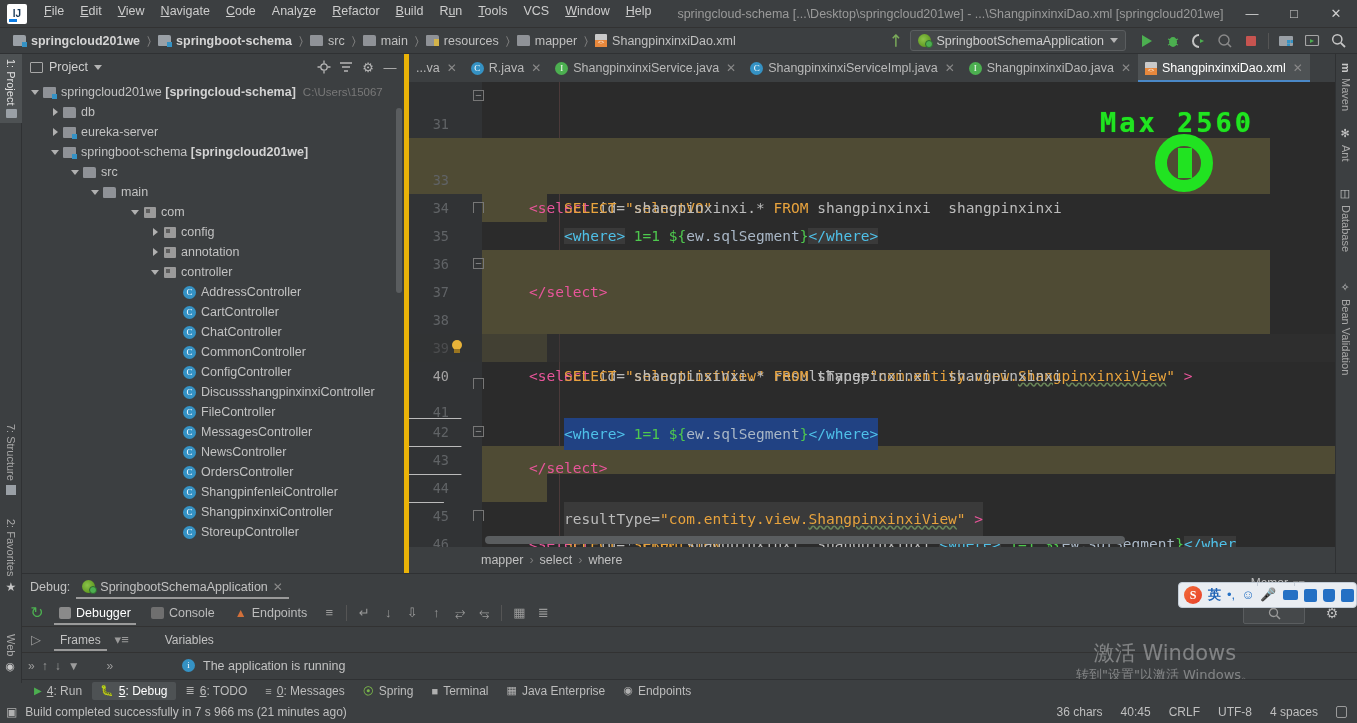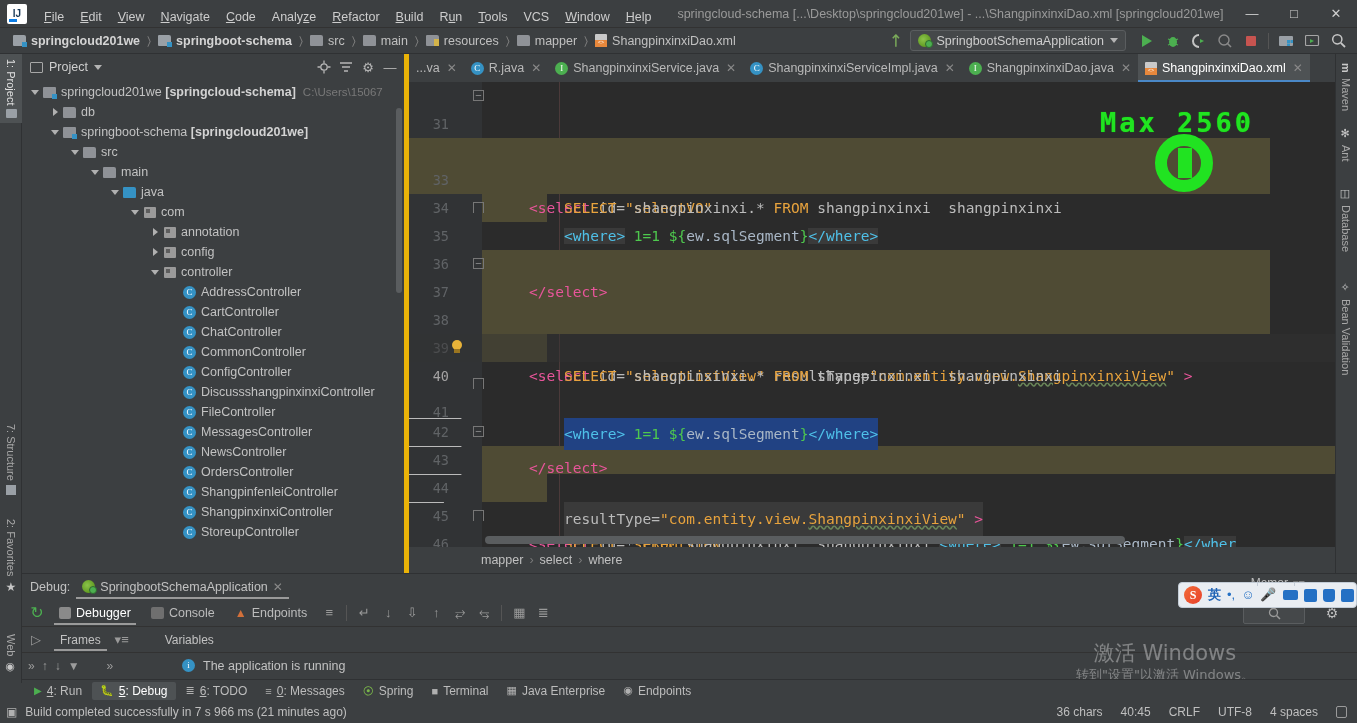--- a/index.html
+++ b/index.html
@@ -24,21 +24,21 @@
     background:#ffffff; border-radius:2px;
     position:relative; flex:none;
     display:flex;align-items:center;justify-content:center;
     font-size:10px;font-weight:bold;color:#1c3b5a;
     font-family:"Liberation Sans",sans-serif;
   }
   .ij-logo::after{
     content:""; position:absolute; left:2px; bottom:2px; width:8px; height:3px;
     background:#0d7de5;
   }
-  .menu{ display:flex; align-items:flex-end; height:28px; }
+  .menu{ display:flex; align-items:flex-start; height:28px; }
   .menu .mi{
     padding:4px 8px; font-size:12.5px; color:#cdcdcd; cursor:default;
     white-space:nowrap;
   }
   .menu .mi u{ text-decoration:underline; }
   .title-text{
     flex:1; text-align:left; padding-left:18px; color:#9a9a9a; font-size:12.5px;
     white-space:nowrap; overflow:hidden;
   }
   .winbtns{ display:flex; align-items:center; height:28px; }
@@ -521,20 +521,29 @@
         <span class="tw">
             <span class="tri-r"></span>
           </span>
         <span class="t-ico">
             <span class="i-fold"></span>
           </span>
         <span class="tlabel">db</span>
       </div>
       <div class="trow" style="padding-left:26px;">
         <span class="tw">
+            <span class="tri-r"></span>
+          </span>
+        <span class="t-ico">
+            <span class="i-modroot"></span>
+          </span>
+        <span class="tlabel b">eureka-server</span>
+      </div>
+      <div class="trow" style="padding-left:26px;">
+        <span class="tw">
             <span class="tri-dn"></span>
           </span>
         <span class="t-ico">
             <span class="i-modroot"></span>
           </span>
         <span class="tlabel"><span>springboot-schema</span> <span class="b">[springcloud201we]</span></span>
       </div>
       <div class="trow" style="padding-left:46px;">
         <span class="tw">
             <span class="tri-dn"></span>
@@ -546,55 +555,46 @@
       </div>
       <div class="trow" style="padding-left:66px;">
         <span class="tw">
             <span class="tri-dn"></span>
           </span>
         <span class="t-ico">
             <span class="i-fold"></span>
           </span>
         <span class="tlabel">main</span>
       </div>
-      <div class="trow" style="padding-left:86px;">
-        <span class="tw">
-            <span class="tri-dn"></span>
-          </span>
-        <span class="t-ico">
-            <span class="i-src"></span>
-          </span>
-        <span class="tlabel">java</span>
-      </div>
       <div class="trow" style="padding-left:106px;">
         <span class="tw">
             <span class="tri-dn"></span>
           </span>
         <span class="t-ico">
             <span class="i-pkg"></span>
           </span>
         <span class="tlabel">com</span>
       </div>
       <div class="trow" style="padding-left:126px;">
         <span class="tw">
             <span class="tri-r"></span>
           </span>
         <span class="t-ico">
             <span class="i-pkg"></span>
           </span>
-        <span class="tlabel">annotation</span>
+        <span class="tlabel">config</span>
       </div>
       <div class="trow" style="padding-left:126px;">
         <span class="tw">
             <span class="tri-r"></span>
           </span>
         <span class="t-ico">
             <span class="i-pkg"></span>
           </span>
-        <span class="tlabel">config</span>
+        <span class="tlabel">annotation</span>
       </div>
       <div class="trow" style="padding-left:126px;">
         <span class="tw">
             <span class="tri-dn"></span>
           </span>
         <span class="t-ico">
             <span class="i-pkg"></span>
           </span>
         <span class="tlabel">controller</span>
       </div>

